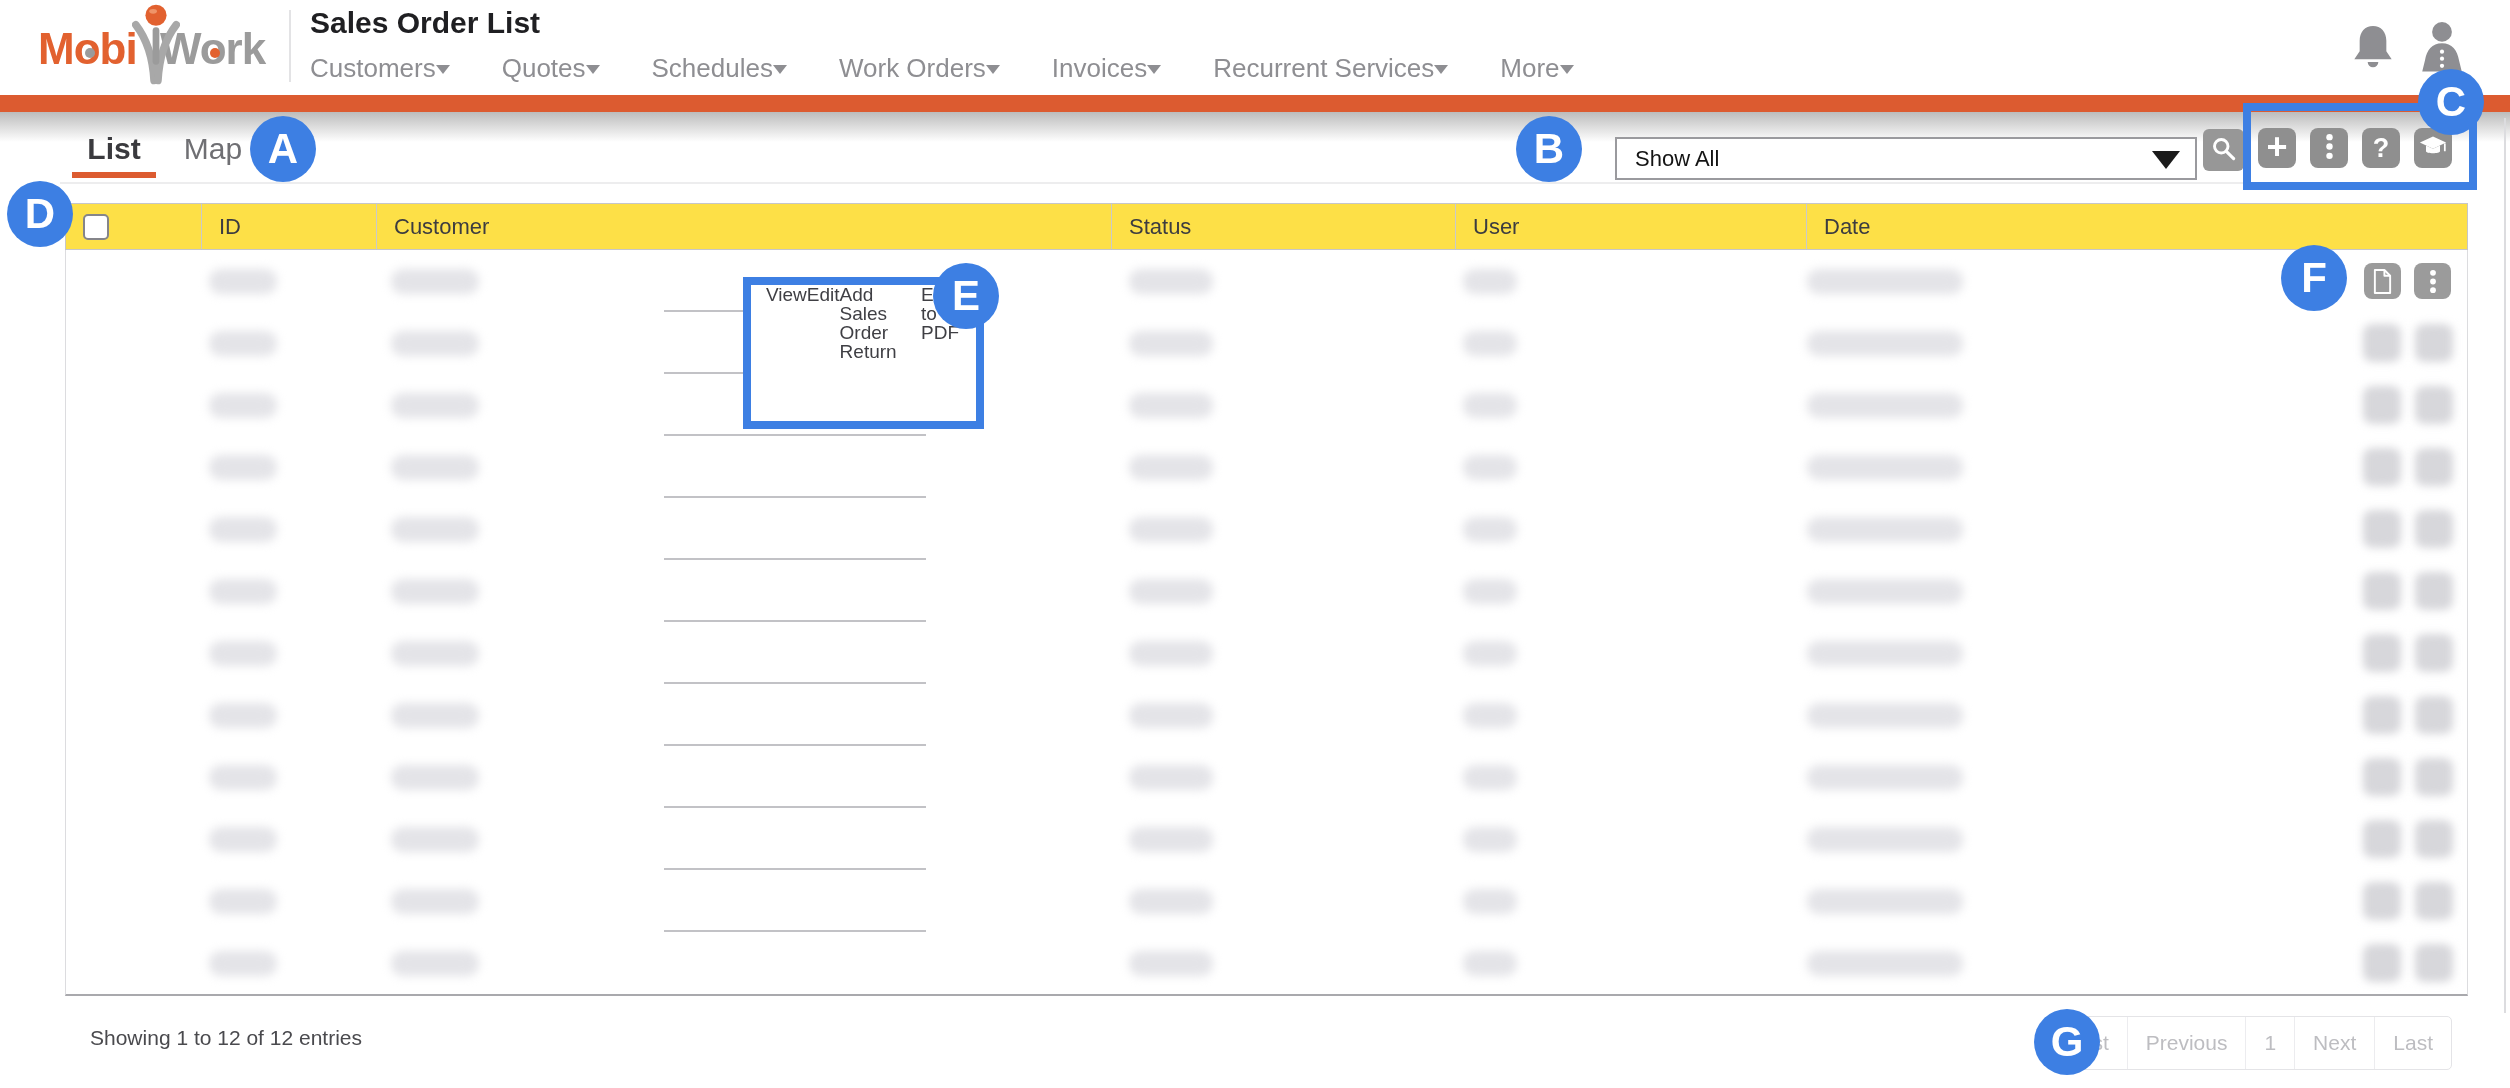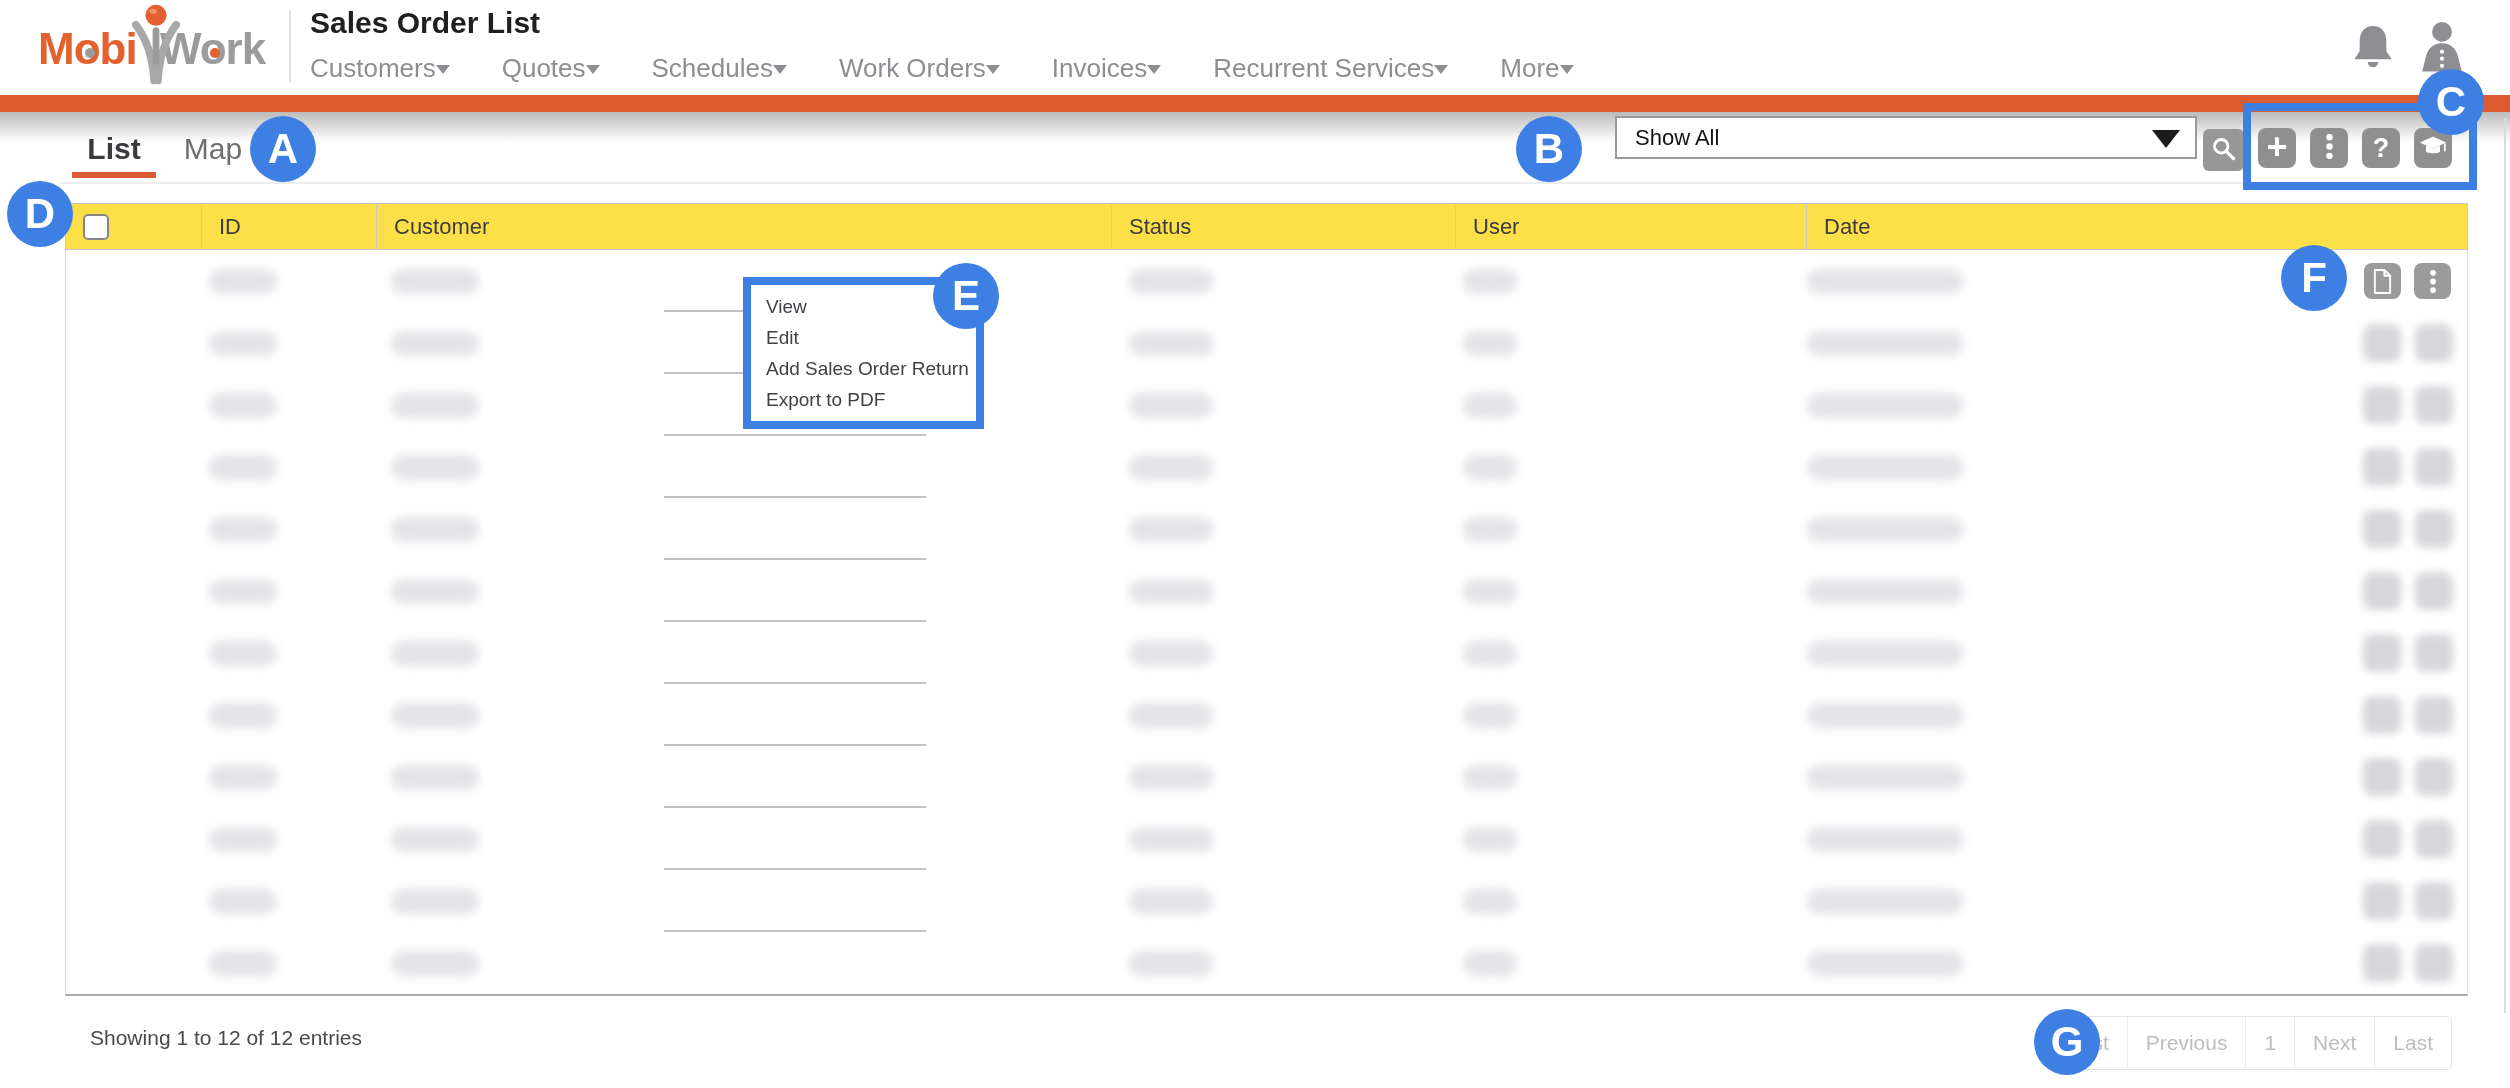--- a/index.html
+++ b/index.html
@@ -26,21 +26,21 @@
   .bar-shadow{position:absolute;left:0;top:112px;width:2510px;height:30px;
               background:linear-gradient(to bottom, rgba(176,176,176,.85), rgba(255,255,255,0));}
 
   
   .tab-list{position:absolute;left:72px;top:132px;width:84px;text-align:center;font-size:30px;font-weight:bold;color:#3a3a3e;cursor:pointer;}
   .tab-map{position:absolute;left:178px;top:132px;width:70px;text-align:center;font-size:30px;color:#6f6f73;cursor:pointer;}
   .tab-underline{position:absolute;left:72px;top:172px;width:84px;height:6px;background:#dc5b30;}
   .tabs-line{position:absolute;left:60px;top:182px;width:2404px;height:2px;background:#ededee;}
 
   
-  .filter-select{position:absolute;left:1615px;top:116px;width:582px;height:43px;border:2px solid #9a9a9e;
+  .filter-select{position:absolute;left:1615px;top:137px;width:582px;height:43px;border:2px solid #9a9a9e;
                  background:#fff;box-sizing:border-box;display:flex;align-items:center;padding-left:18px;
                  font-size:22px;color:#141414;cursor:pointer;}
   .select-arrow{position:absolute;right:15px;top:12px;width:0;height:0;
                 border-left:14px solid transparent;border-right:14px solid transparent;border-top:18px solid #1b1b1b;}
   .icon-btn{position:absolute;top:128px;width:38px;height:40px;background:#8f8f8f;border-radius:8px;
             display:flex;align-items:center;justify-content:center;color:#fff;cursor:pointer;}
   .search-btn{left:2203px;top:129px;width:41px;height:42px;background:#979797;border-radius:6px;}
   .btn-add{left:2258px;} .btn-kebab{left:2310px;} .btn-help{left:2362px;} .btn-cap{left:2414px;}
   .glyph-plus{font-size:36px;font-weight:bold;line-height:0;margin-top:-3px;}
   .glyph-q{font-size:27px;font-weight:bold;}
@@ -65,21 +65,21 @@
   .p-act{top:12px;height:38px;width:38px;border-radius:9px;background:#d7d7db;filter:blur(4px);}
   .p-act1{left:2297px;} .p-act2{left:2349px;}
   .row:first-child .p-act{display:none;}
   .act-btn{position:absolute;top:13px;width:37px;height:36px;background:#9b9b9b;border-radius:8px;
            display:none;align-items:center;justify-content:center;cursor:pointer;}
   .row:first-child .act-btn{display:flex;}
   .ab-doc{left:2298px;} .ab-kebab{left:2348px;}
 
   
   .ctx{position:absolute;left:743px;top:277px;width:241px;height:152px;border:8px solid #3d7fe3;background:#fff;
-       box-sizing:border-box;z-index:30;display:flex;flex-direction:column;justify-content:space-evenly;padding-left:15px;}
+       box-sizing:border-box;z-index:30;display:flex;flex-direction:row;justify-content:space-evenly;padding-left:15px;}
   .ctx-item{font-size:19px;color:#3f3f44;cursor:pointer;line-height:1;}
 
   
   .summary{position:absolute;left:77px;top:1026px;font-size:21px;color:#4a4a4e;margin-left:13px;}
   .pager{position:absolute;right:58px;top:1016px;height:54px;border:1px solid #e4e4e7;border-radius:5px;
          display:flex;box-sizing:border-box;font-size:21px;color:#bdbdc1;background:#fff;}
   .pg{display:flex;align-items:center;padding:0 18px;border-right:1px solid #ececef;cursor:pointer;white-space:nowrap;}
   .pg:last-child{border-right:none;}
 
   .edge-line{position:absolute;left:2504px;top:118px;width:2px;height:895px;background:#dcdcdf;}

